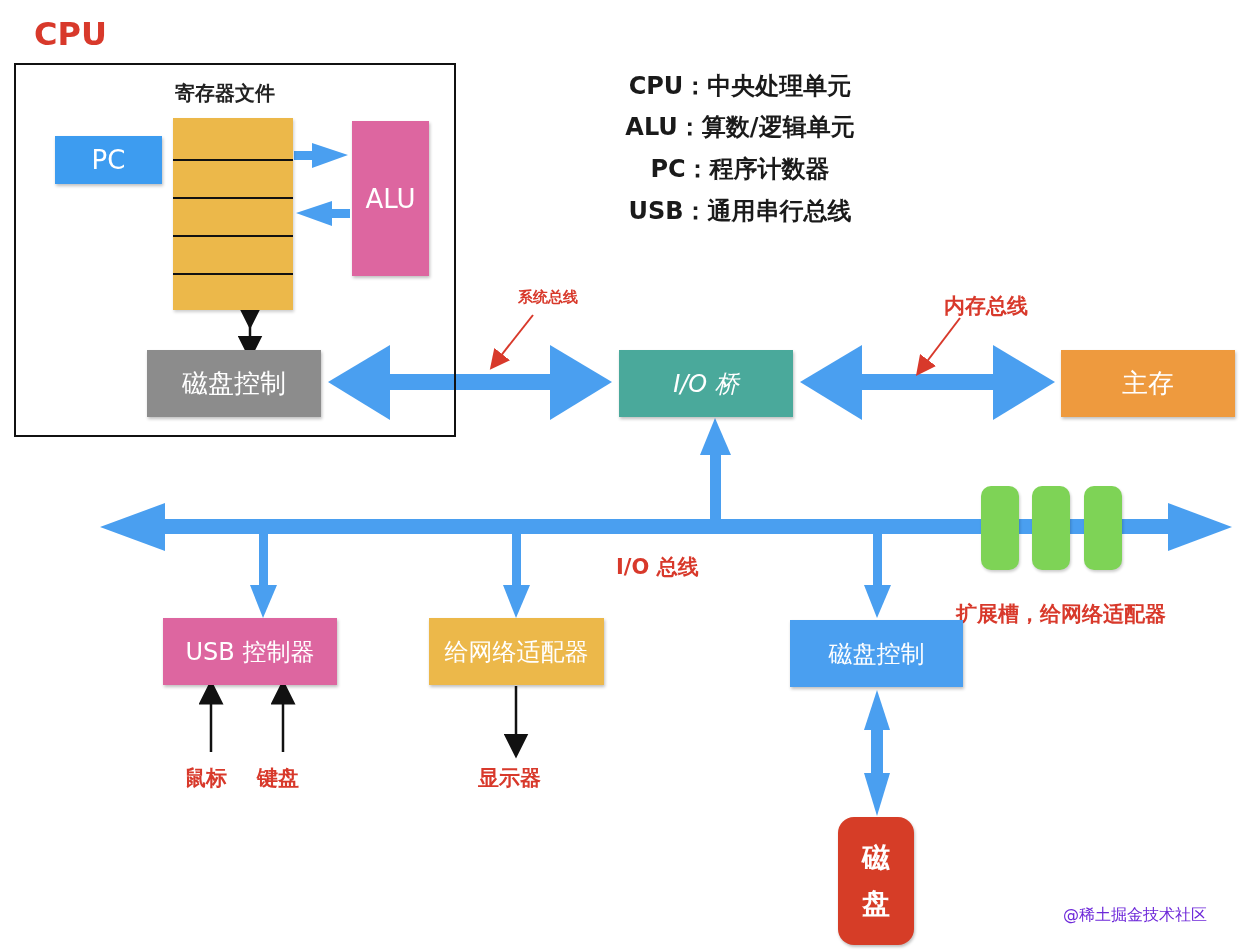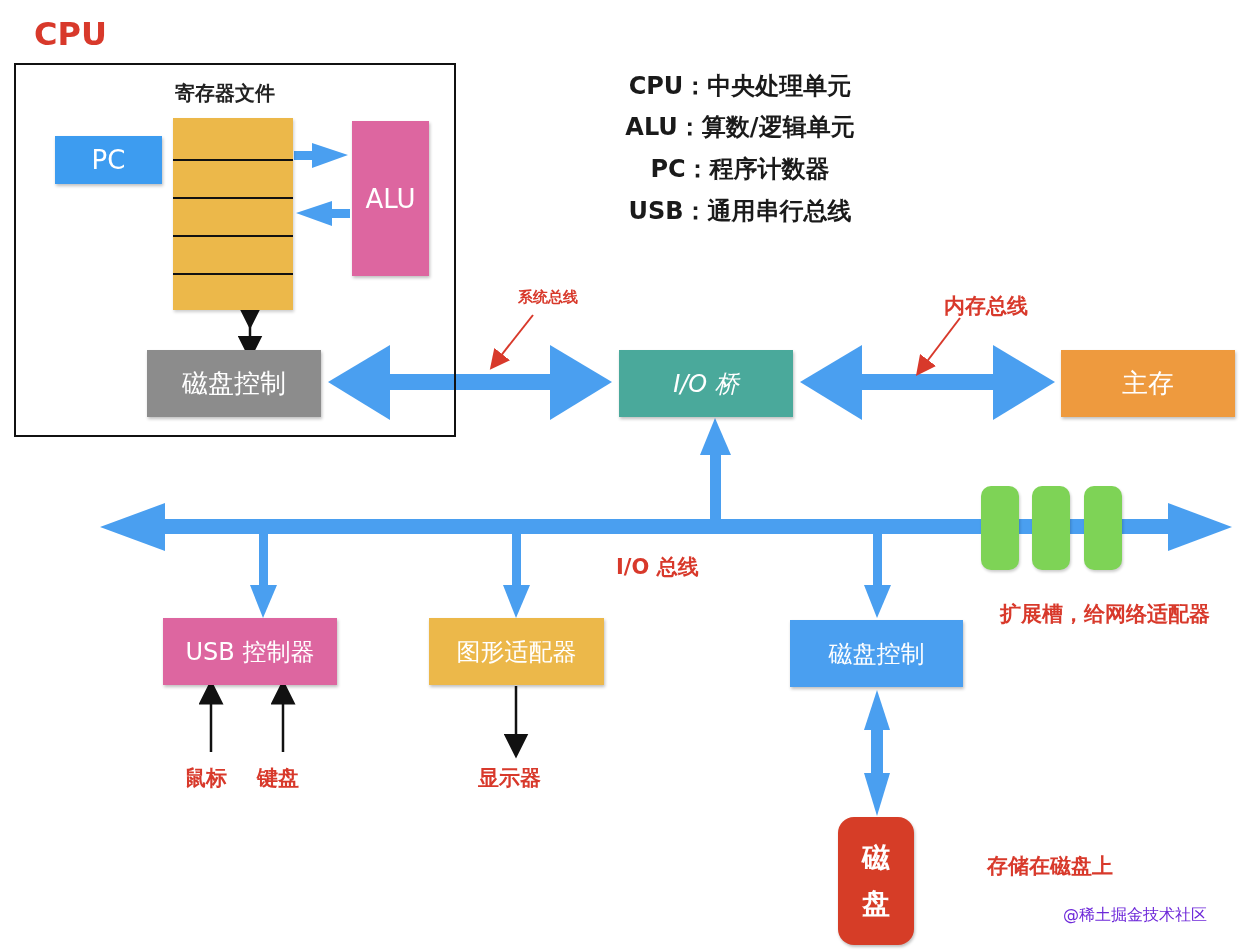--- a/index.html
+++ b/index.html
@@ -117,36 +117,35 @@
 <div class="box" style="left:619px; top:350px; width:174px; height:67px; background:#4aa99b; font-size:24px;font-style:italic;">I/O 桥</div>
 
 <div class="box" style="left:1061px; top:350px; width:174px; height:67px; background:#ee9a3e; font-size:26px;">主存</div>
 
 <div class="abs" style="left:981px; top:486px; width:38px; height:84px; background:#7ed356; border-radius:10px; box-shadow:1px 2px 3px rgba(0,0,0,0.2);"></div>
 <div class="abs" style="left:1032px; top:486px; width:38px; height:84px; background:#7ed356; border-radius:10px; box-shadow:1px 2px 3px rgba(0,0,0,0.2);"></div>
 <div class="abs" style="left:1084px; top:486px; width:38px; height:84px; background:#7ed356; border-radius:10px; box-shadow:1px 2px 3px rgba(0,0,0,0.2);"></div>
 
 <div class="abs red" style="left:616px; top:553px; font-size:21px;">I/O 总线</div>
 
-<div class="abs red" style="left:960px; top:596px; width:290px; text-align:center; font-size:21px; line-height:36px;">
+<div class="abs red" style="left:916px; top:596px; width:290px; text-align:center; font-size:21px; line-height:36px;">
   <div>扩展槽，给网络适配器</div>
 </div>
 
 <div class="box" style="left:163px; top:618px; width:174px; height:67px; background:#dd66a0; font-size:24px;">USB 控制器</div>
 
-<div class="box" style="left:429px; top:618px; width:175px; height:67px; background:#ecb84a; font-size:24px;">图形适配器</div>
+<div class="box" style="left:429px; top:618px; width:175px; height:67px; background:#ecb84a; font-size:24px;">给网络适配器</div>
 
 <div class="box" style="left:790px; top:620px; width:173px; height:67px; background:#4a9ff0; font-size:24px;">磁盘控制</div>
 
 <div class="abs red" style="left:185px; top:764px; font-size:21px;">鼠标</div>
 <div class="abs red" style="left:257px; top:764px; font-size:21px;">键盘</div>
 <div class="abs red" style="left:478px; top:764px; font-size:21px;">显示器</div>
 
 <div class="abs" style="left:838px; top:817px; width:76px; height:128px; background:#d63d27; border-radius:16px; display:flex; flex-direction:column; align-items:center; justify-content:center; color:#fff; font-size:28px; font-weight:bold; line-height:46px; box-shadow:1px 2px 3px rgba(0,0,0,0.25);">
   <div>磁</div>
   <div>盘</div>
 </div>
 
 <div class="abs red" style="left:925px; top:846px; width:250px; text-align:center; font-size:21px; line-height:40px;">
-  <div>存储在磁盘上</div>
 </div>
 
 <div class="abs" style="left:1063px; top:905px; font-size:16px; color:#6d28d9;">@稀土掘金技术社区</div>
 
 </body></html>

